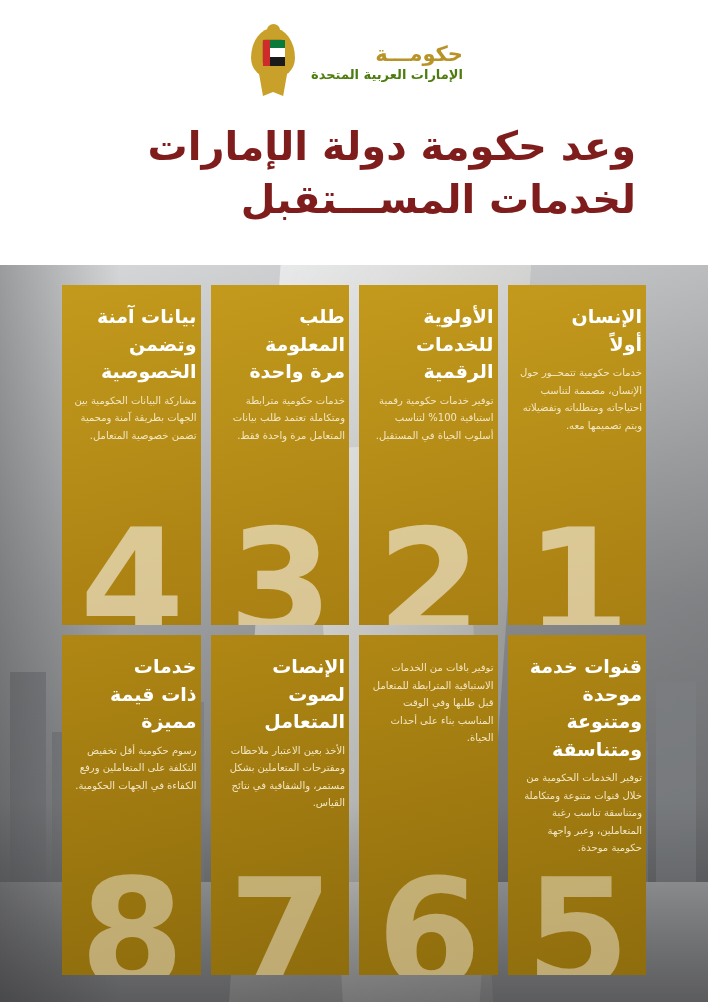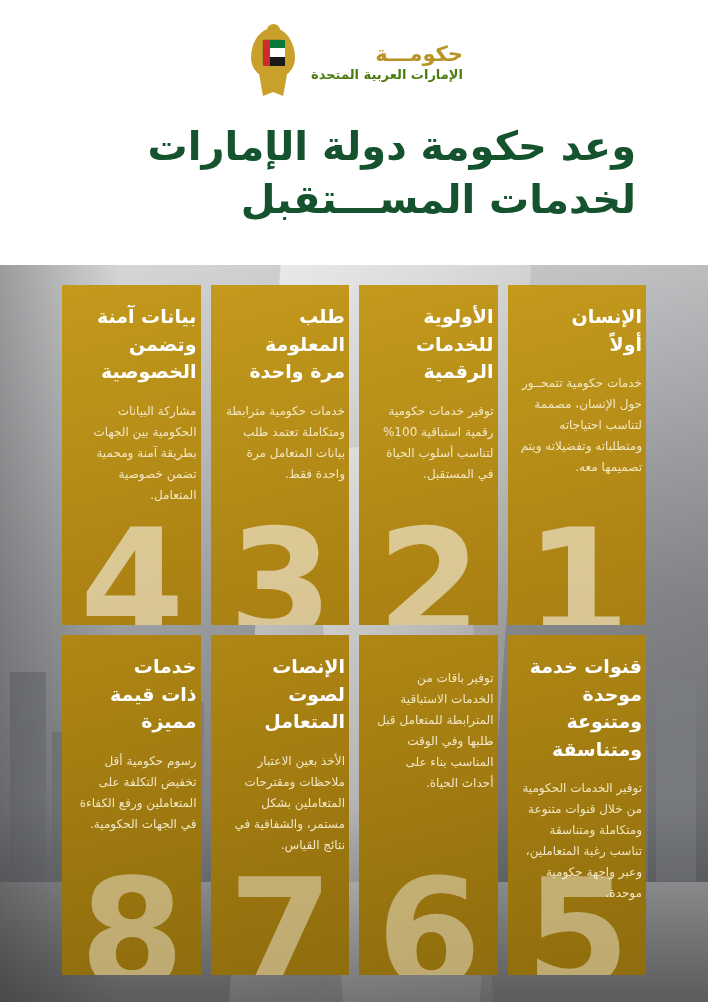--- a/index.html
+++ b/index.html
@@ -96,21 +96,21 @@
     top: 120px;
     right: 72px;
     left: 72px;
     text-align: right;
     direction: rtl;
   }
   .title-block .t1,
   .title-block .t2 {
     font-size: 40px;
     font-weight: bold;
-    color: #14532d;
+    color: #7f1d1d;
     line-height: 1.32;
     letter-spacing: 1px;
   }
   .title-block .t2 { padding-left: 140px; }
 
   
   .board {
     position: absolute;
     top: 265px; left: 0;
     width: 708px;
@@ -190,22 +190,22 @@
     background: linear-gradient(165deg, #b08714 0%, #8f6d0d 100%);
   }
   .card .c-title {
     font-size: 19px;
     font-weight: bold;
     color: #ffffff;
     line-height: 1.45;
     white-space: pre-line;
   }
   .card .c-desc {
-    margin-top: 15px;
-    font-size: 12px;
+    margin-top: 6px;
+    font-size: 10px;
     color: #f6eccd;
     line-height: 1.75;
     opacity: .95;
   }
   .card .c-num {
     position: absolute;
     bottom: -34px;
     left: 0; right: 0;
     text-align: center;
     font-size: 150px;

